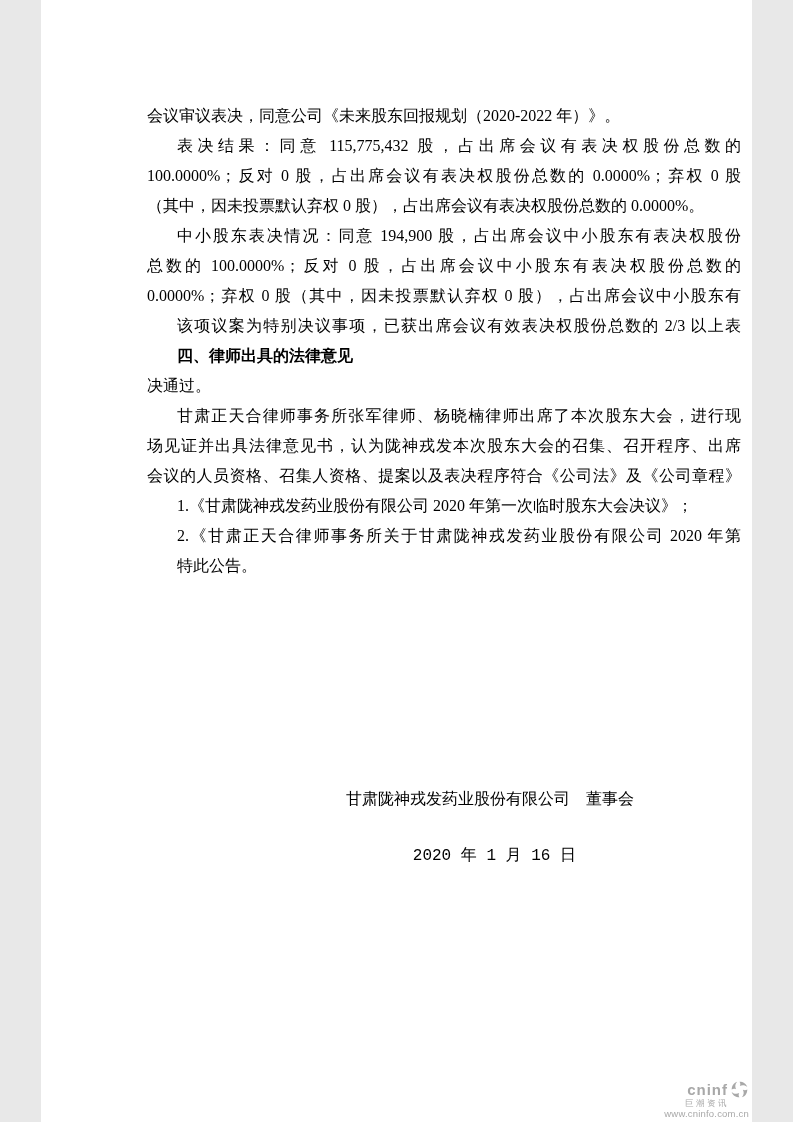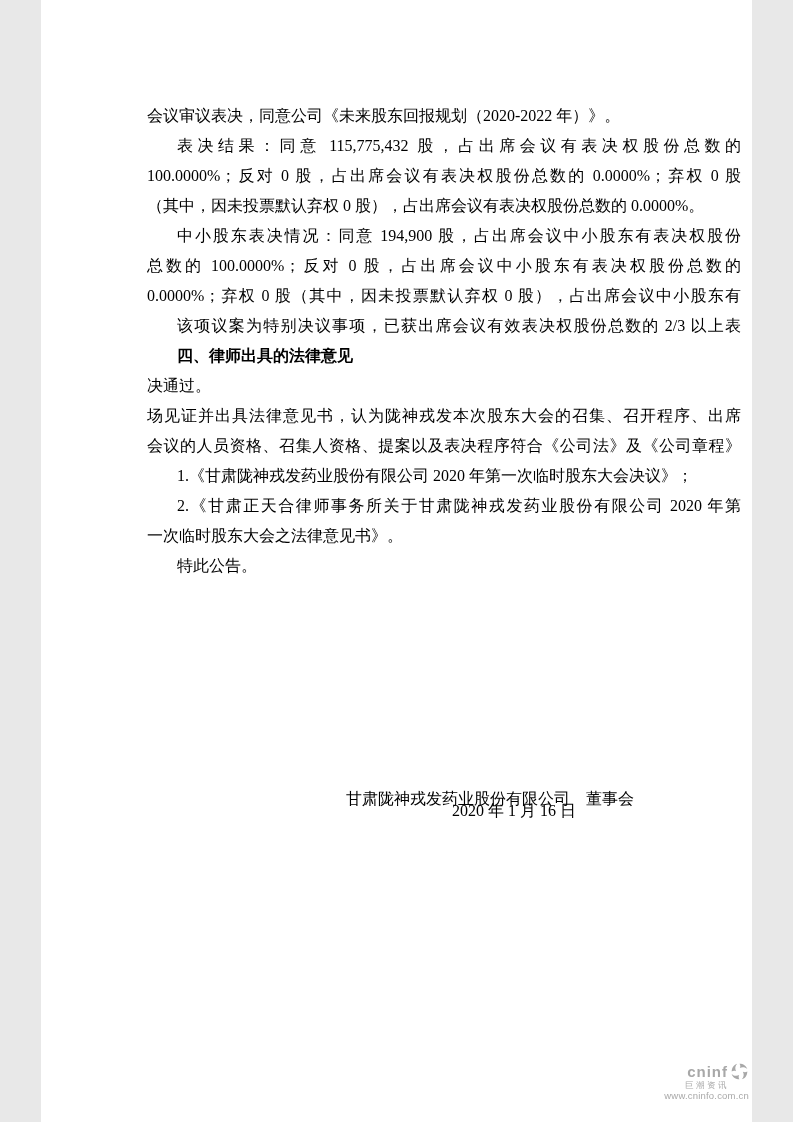--- a/index.html
+++ b/index.html
@@ -24,26 +24,27 @@
     text-justify:inter-ideograph;
   }
   .line.indent{padding-left:30px;}
   .line.bold{font-weight:bold;}
   .signature{
     position:absolute;top:784px;right:118px;
     font-size:16px;line-height:30px;
     white-space:pre;
   }
   .sig-date{
-    position:absolute;top:796px;right:176px;
+    position:absolute;top:841px;right:176px;
     font-size:16px;line-height:30px;
     white-space:pre;
+    font-family:Liberation Mono, monospace;
   }
   .logo{
-    position:absolute;right:3px;bottom:22px;
+    position:absolute;right:3px;bottom:4px;
     width:120px;
     color:#a8a8a8;
     font-family:"Liberation Sans","DejaVu Sans",sans-serif;
     text-align:right;
     line-height:1;
   }
   .logo-row{
     display:flex;align-items:center;justify-content:flex-end;gap:2px;
   }
   .logo-brand{
@@ -67,25 +68,25 @@
       <div class="line">会议审议表决，同意公司《未来股东回报规划（2020-2022 年）》。</div>
       <div class="line indent justify">表决结果：同意 115,775,432 股，占出席会议有表决权股份总数的</div>
       <div class="line justify">100.0000%；反对 0 股，占出席会议有表决权股份总数的 0.0000%；弃权 0 股</div>
       <div class="line">（其中，因未投票默认弃权 0 股），占出席会议有表决权股份总数的 0.0000%。</div>
       <div class="line indent justify">中小股东表决情况：同意 194,900 股，占出席会议中小股东有表决权股份</div>
       <div class="line justify">总数的 100.0000%；反对 0 股，占出席会议中小股东有表决权股份总数的</div>
       <div class="line justify">0.0000%；弃权 0 股（其中，因未投票默认弃权 0 股），占出席会议中小股东有</div>
       <div class="line indent justify">该项议案为特别决议事项，已获出席会议有效表决权股份总数的 2/3 以上表</div>
       <div class="line indent bold">四、律师出具的法律意见</div>
       <div class="line">决通过。</div>
+      <div class="line indent justify">甘肃正天合律师事务所张军律师、杨晓楠律师出席了本次股东大会，进行现</div>
       <div class="line justify">场见证并出具法律意见书，认为陇神戎发本次股东大会的召集、召开程序、出席</div>
       <div class="line justify">会议的人员资格、召集人资格、提案以及表决程序符合《公司法》及《公司章程》</div>
       <div class="line indent">1.《甘肃陇神戎发药业股份有限公司 2020 年第一次临时股东大会决议》；</div>
       <div class="line indent justify">2.《甘肃正天合律师事务所关于甘肃陇神戎发药业股份有限公司 2020 年第</div>
-      <div class="line">一次临时股东大会之法律意见书》。</div>
       <div class="line indent">特此公告。</div>
     </div>
 
   <div class="signature">甘肃陇神戎发药业股份有限公司　董事会</div>
 
   <div class="sig-date">2020 年 1 月 16 日</div>
 
   <div class="logo" style="color: rgb(168, 168, 168);">
     <div class="logo-row">
       <span class="logo-brand">cninf</span>

